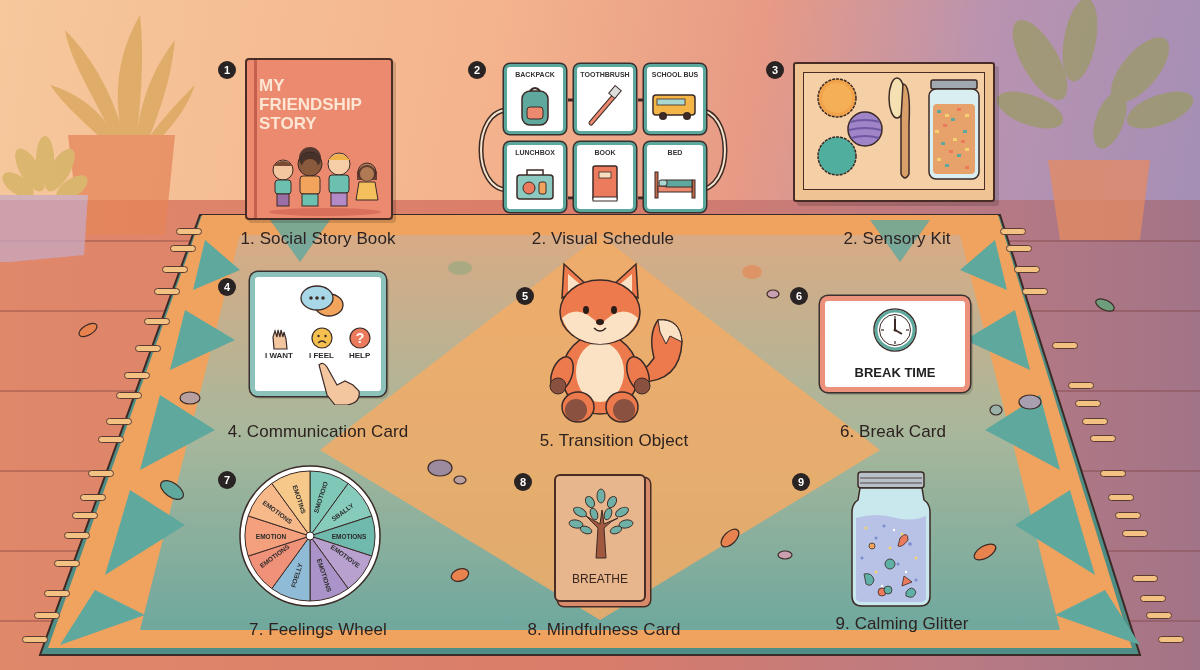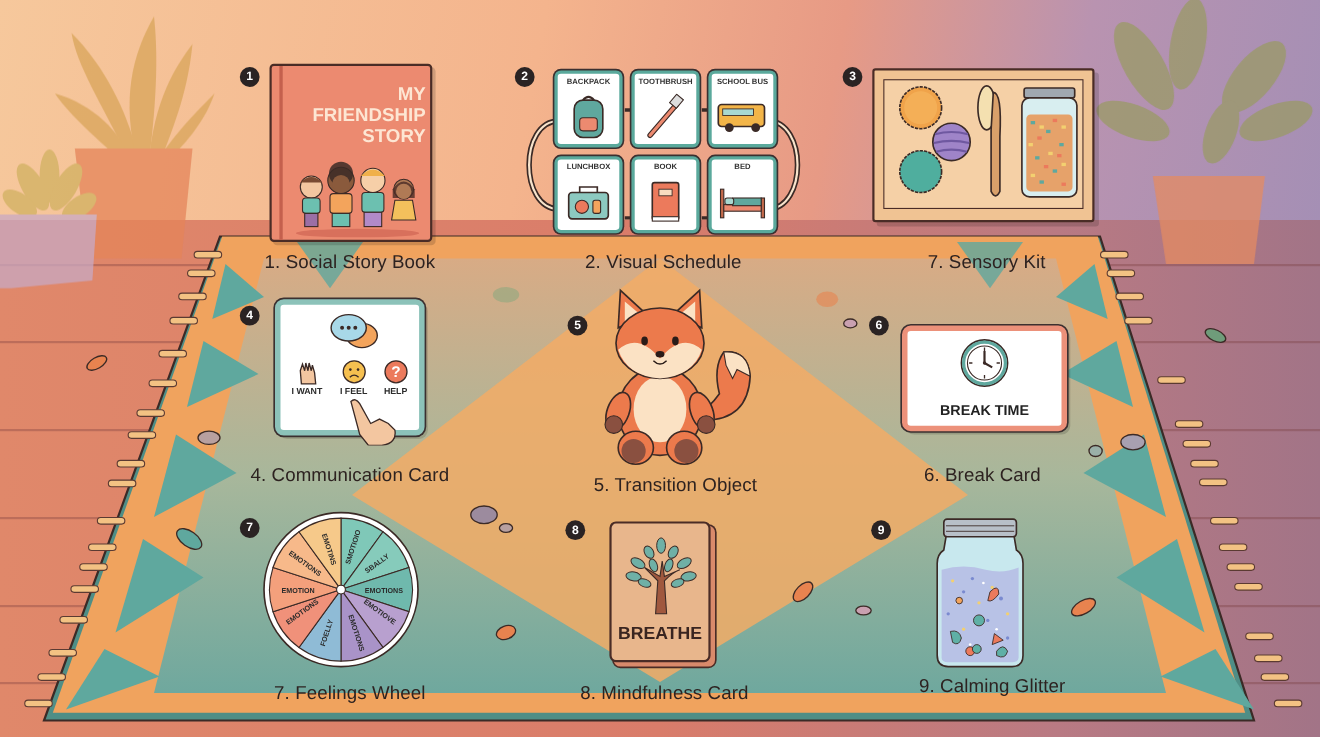--- a/index.html
+++ b/index.html
@@ -20,21 +20,21 @@
   .badge { position: absolute; width: 18px; height: 18px; border-radius: 50%; background: #2a2323;
     color: #fff; font-size: 11px; font-weight: bold; display: flex; align-items: center; justify-content: center; }
   .caption { position: absolute; font-size: 17px; color: #2d2220; white-space: nowrap; text-align: left;
     transform: translateX(-50%); letter-spacing: 0.1px; }
 
   
   .book { position: absolute; left: 245px; top: 58px; width: 148px; height: 162px; background: #ec8a70;
     border: 2px solid #4a2c26; border-radius: 4px; box-shadow: 3px 3px 0 rgba(0,0,0,0.15); }
   .book .spine { position: absolute; left: 7px; top: 0; bottom: 0; width: 3px; background: #c4604d; }
   .book .title { position: absolute; left: 12px; right: 4px; top: 16px; color: #fde6d3; font-weight: bold;
-    font-size: 17px; line-height: 19px; text-align: right; }
+    font-size: 17px; line-height: 19px; text-align: left; }
 
   
   .sched-card { position: absolute; width: 62px; height: 70px; background: #fff; border: 3px solid #5aa99c;
     border-radius: 6px; box-shadow: 0 0 0 1.5px #3b3030; }
   .sched-card .lbl { position: absolute; top: 4px; left: 0; right: 0; text-align: center; font-size: 7px; font-weight: bold; color: #333; }
   .sched-card .ico { position: absolute; left: 0; right: 0; top: 18px; bottom: 4px; display: flex; align-items: center; justify-content: center; }
 
   
   .kit { position: absolute; left: 793px; top: 62px; width: 202px; height: 140px; background: #f0c393;
     border: 2px solid #4a2c26; border-radius: 3px; box-shadow: 4px 4px 0 rgba(0,0,0,0.15); }
@@ -46,21 +46,21 @@
   .comm .w { position: absolute; top: 74px; font-size: 8px; font-weight: bold; color: #2b2b2b; text-align: right; }
 
   
   .brk { position: absolute; left: 820px; top: 296px; width: 150px; height: 96px; background: #fff;
     border: 5px solid #ec917a; border-radius: 8px; box-shadow: 0 0 0 1.5px #3b3030, 3px 3px 0 rgba(0,0,0,0.15); }
   .brk .t { position: absolute; bottom: 7px; left: 0; right: 0; text-align: center; font-weight: bold; font-size: 13px; color: #222; margin-top: 32px; }
 
   
   .mind { position: absolute; left: 554px; top: 474px; width: 92px; height: 128px; background: #e8b68c;
     border: 2px solid #4a2c26; border-radius: 6px; box-shadow: 4px 4px 0 #d98a6b, 4px 4px 0 1.5px #4a2c26; }
-  .mind .t { position: absolute; bottom: 14px; left: 0; right: 0; text-align: center; font-size: 16px; font-weight: bold; color: #3a2520; }
+  .mind .t { position: absolute; bottom: 14px; left: 0; right: 0; text-align: center; font-size: 12px; font-weight: normal; color: #3a2520; }
 </style>
 </head>
 <body>
 
 <div class="scene">
 
   <div class="wall"></div>
   <div class="floor">
     <div class="plank" style="top:40px"></div>
     <div class="plank" style="top:110px"></div>
@@ -353,21 +353,21 @@
           </g>
         <g fill="#ec7a5c">
             <rect x="152" y="34" width="4" height="3"></rect>
             <rect x="138" y="50" width="4" height="3"></rect>
             <rect x="156" y="66" width="4" height="3"></rect>
             <rect x="144" y="76" width="4" height="3"></rect>
             <rect x="160" y="92" width="4" height="3"></rect>
           </g>
       </svg>
     </div>
-    <div class="caption" style="left:897px;top:229px">7. Sensory Kit</div>
+    <div class="caption" style="left:897px;top:229px">2. Sensory Kit</div>
   </div>
 
   <div class="item">
     <div class="badge" style="left:218px;top:278px">4</div>
     <div class="comm">
       <svg style="position:absolute;left:42px;top:6px" width="50" height="38">
         <ellipse cx="32" cy="22" rx="14" ry="11" fill="#f3a45c" stroke="#3b2a26" stroke-width="1.3"></ellipse>
         <ellipse cx="20" cy="15" rx="16" ry="12" fill="#a8d8e8" stroke="#3b2a26" stroke-width="1.3"></ellipse>
         <circle cx="14" cy="15" r="1.8" fill="#3b2a26"></circle>
           <circle cx="20" cy="15" r="1.8" fill="#3b2a26"></circle>

